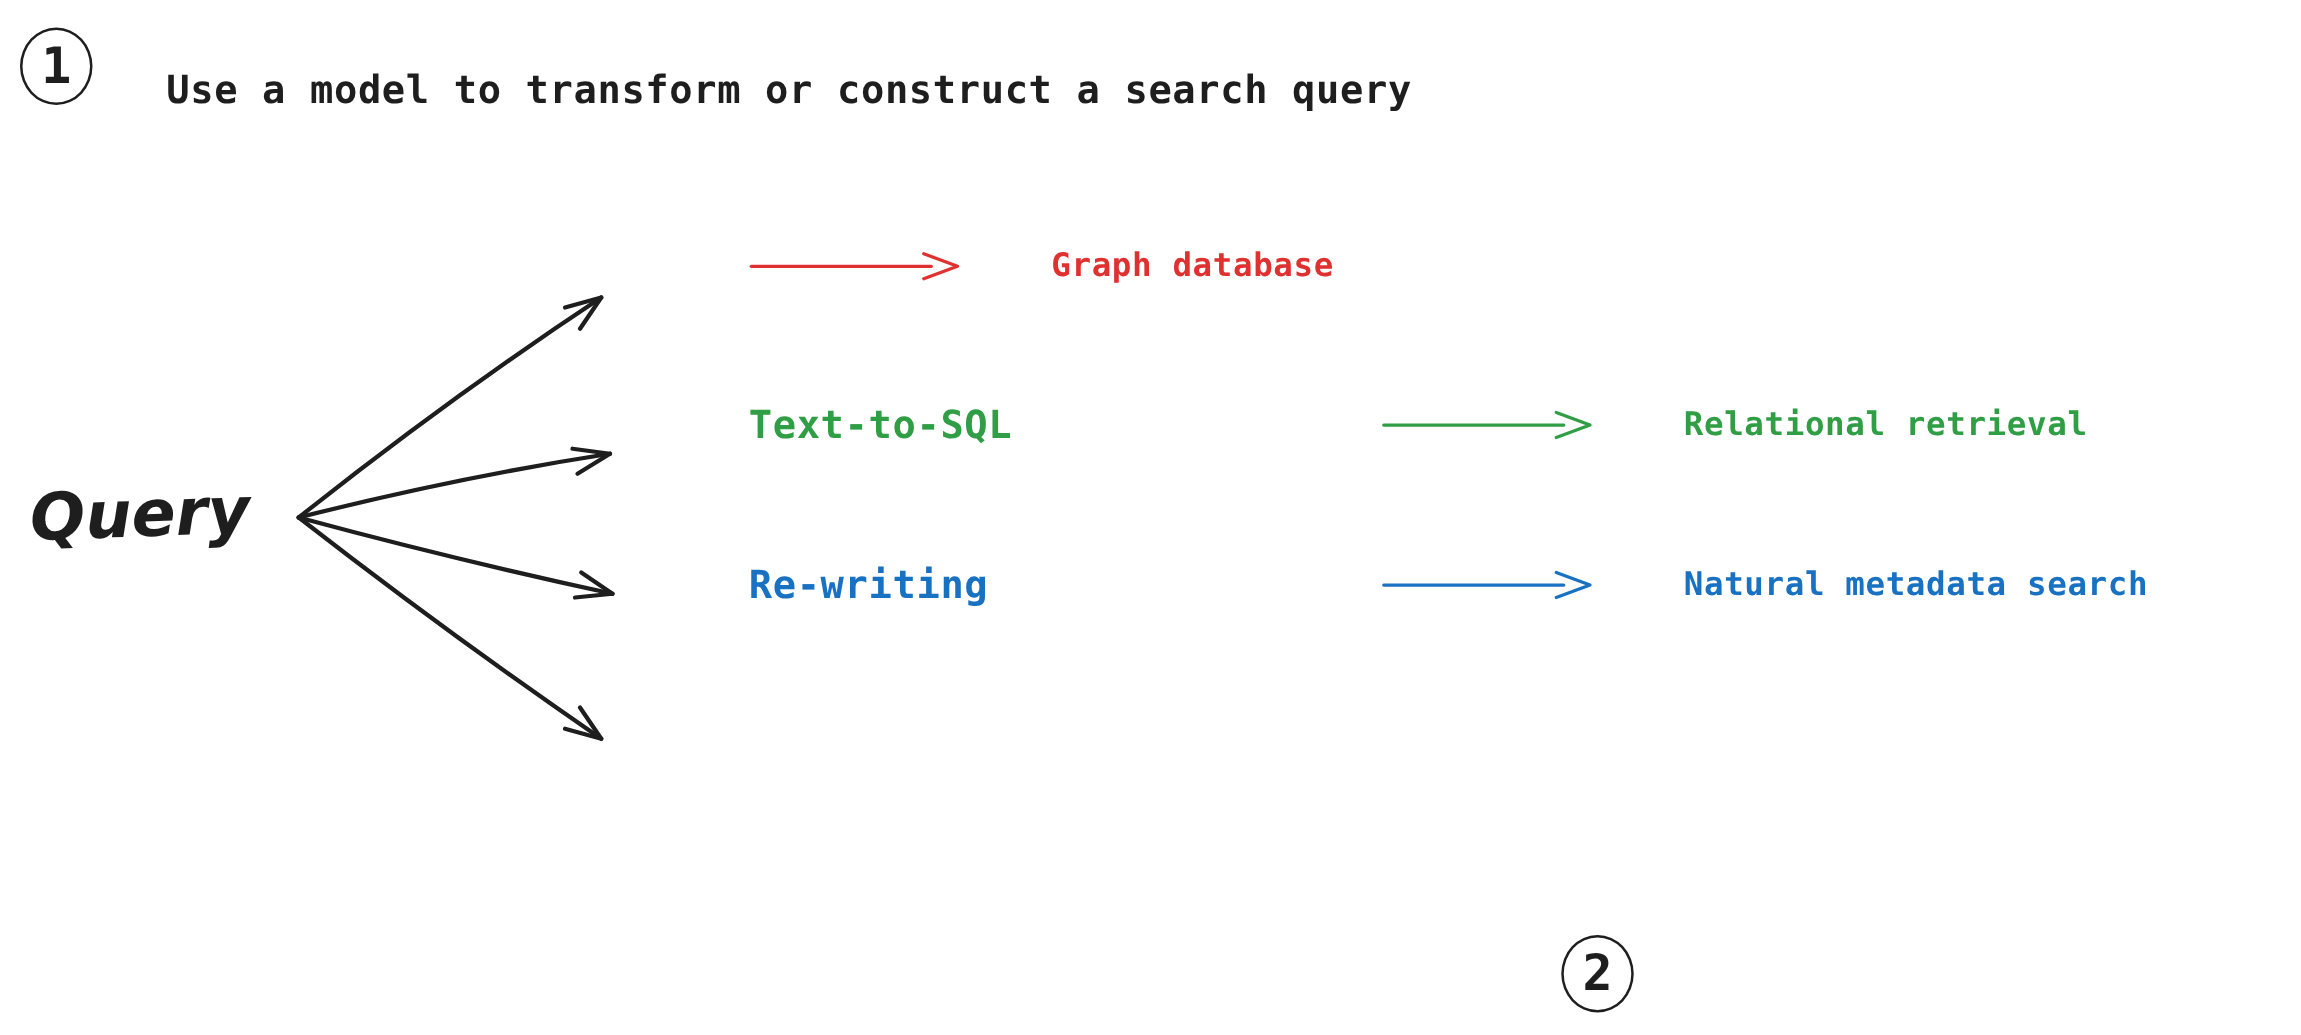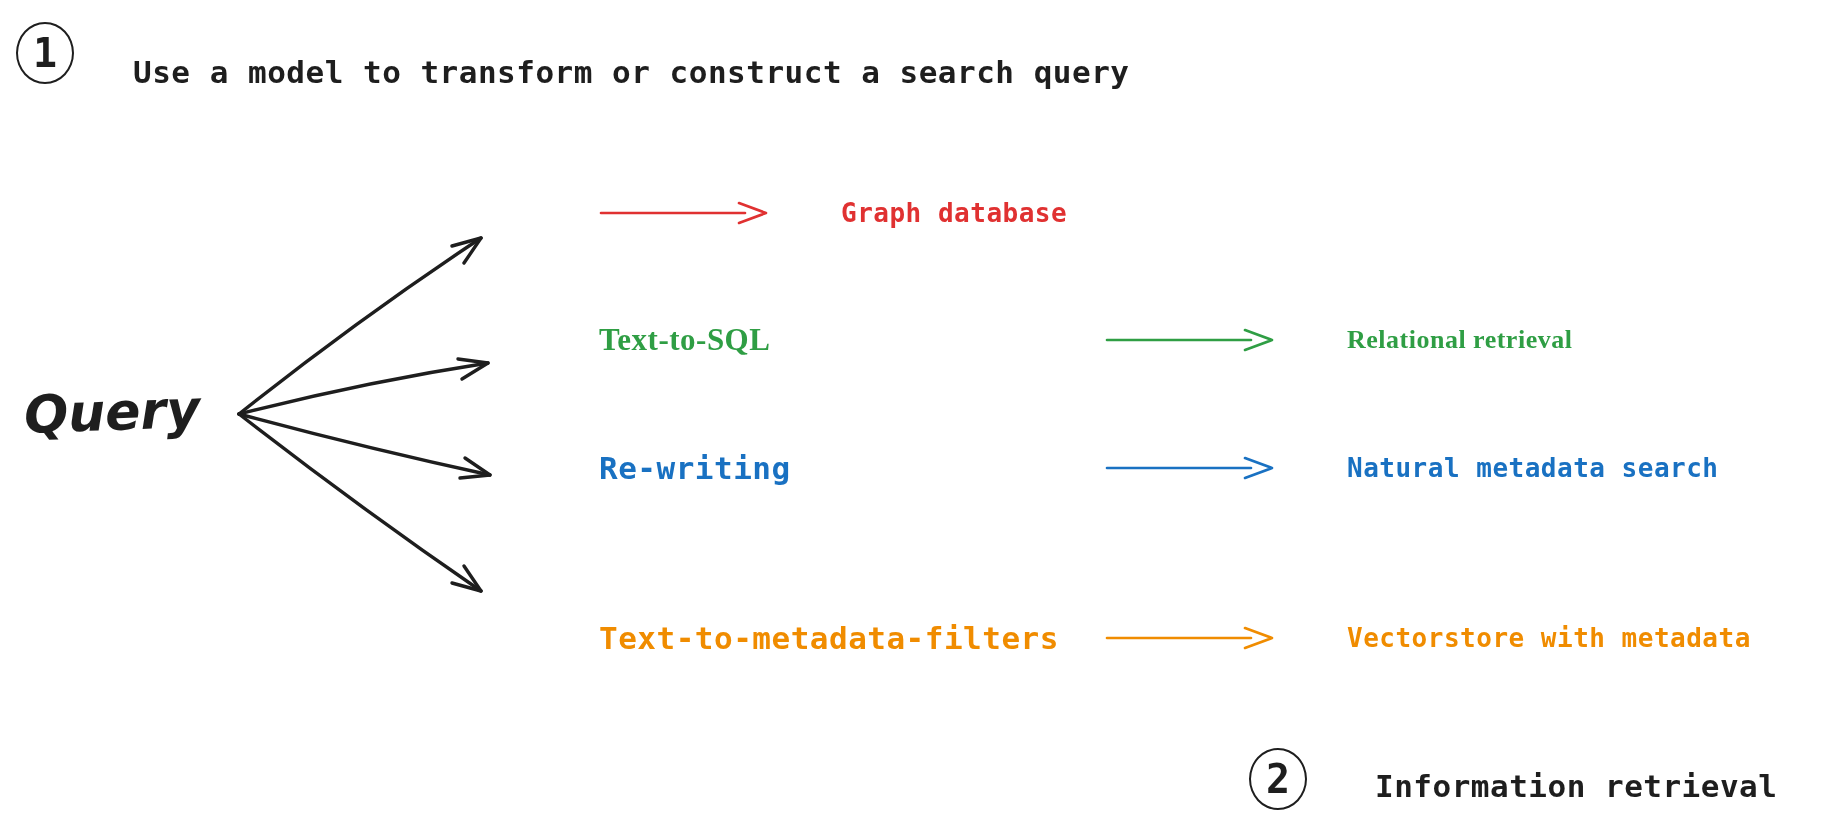--- a/index.html
+++ b/index.html
@@ -112,45 +112,36 @@
   </svg>
 
   <div class="row" id="row-0" style="color: rgb(224, 49, 49);">
     <svg class="row-arrow" width="170" height="26" viewBox="0 0 170 26" fill="none" stroke="currentColor" stroke-width="2.6" stroke-linecap="round" stroke-linejoin="round">
       <path d="M2,13 L146,13"></path>
         <path d="M140,3 L167,13 L140,23"></path>
     </svg>
     <span class="target-label">Graph database</span>
   </div>
 
-  <div class="row" id="row-1" style="color: rgb(47, 158, 68); font-family: Liberation Serif, serif;">
+  <div class="row" id="row-1" style="color: rgb(47, 158, 68);">
     <span class="method-label">Text-to-SQL</span>
     <svg class="row-arrow" width="170" height="26" viewBox="0 0 170 26" fill="none" stroke="currentColor" stroke-width="2.6" stroke-linecap="round" stroke-linejoin="round">
       <path d="M2,13 L146,13"></path>
         <path d="M140,3 L167,13 L140,23"></path>
     </svg>
     <span class="target-label">Relational retrieval</span>
   </div>
 
   <div class="row" id="row-2" style="color: rgb(25, 113, 194);">
     <span class="method-label">Re-writing</span>
     <svg class="row-arrow" width="170" height="26" viewBox="0 0 170 26" fill="none" stroke="currentColor" stroke-width="2.6" stroke-linecap="round" stroke-linejoin="round">
       <path d="M2,13 L146,13"></path>
         <path d="M140,3 L167,13 L140,23"></path>
     </svg>
     <span class="target-label">Natural metadata search</span>
   </div>
 
-  <div class="row" id="row-3" style="color: rgb(240, 140, 0);">
-    <span class="method-label">Text-to-metadata-filters</span>
-    <svg class="row-arrow" width="170" height="26" viewBox="0 0 170 26" fill="none" stroke="currentColor" stroke-width="2.6" stroke-linecap="round" stroke-linejoin="round">
-      <path d="M2,13 L146,13"></path>
-        <path d="M140,3 L167,13 L140,23"></path>
-    </svg>
-    <span class="target-label">Vectorstore with metadata</span>
-  </div>
 
   <div class="step-circle" id="step2-circle">
     <span>2</span>
   </div>
-  <div class="step-label" id="step2-label">Information retrieval</div>
 
 </div>
 
 </body></html>

